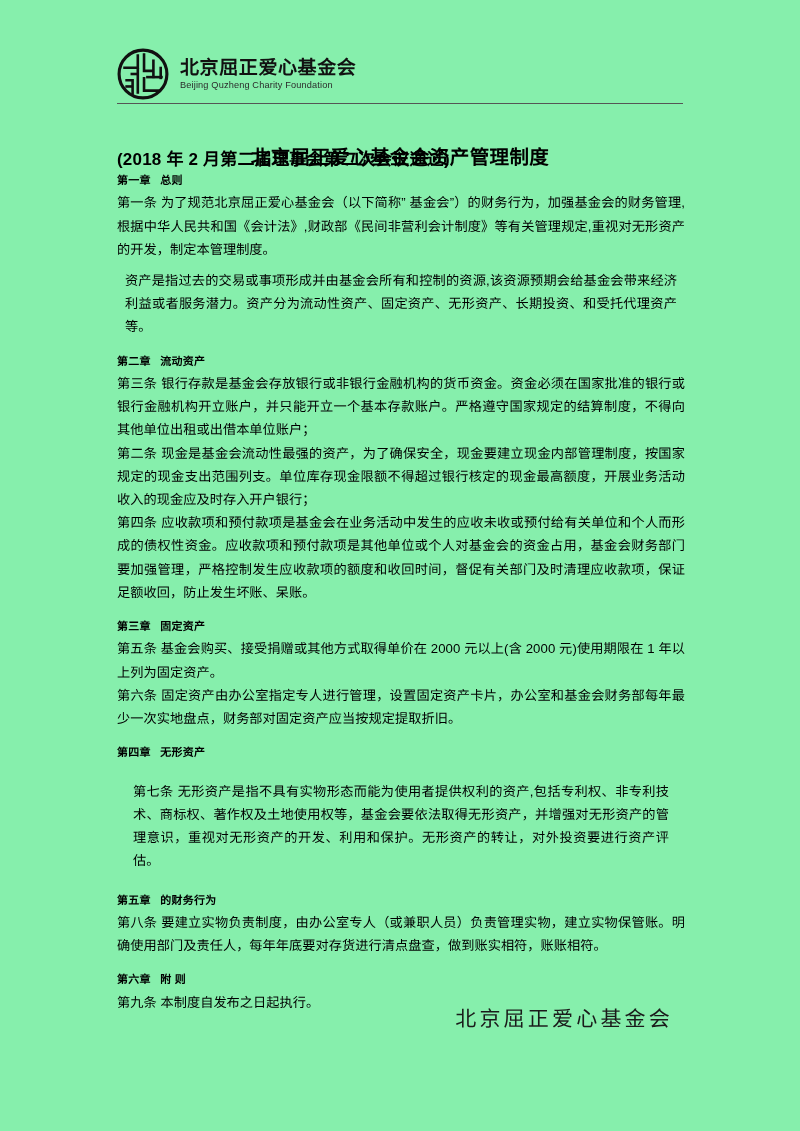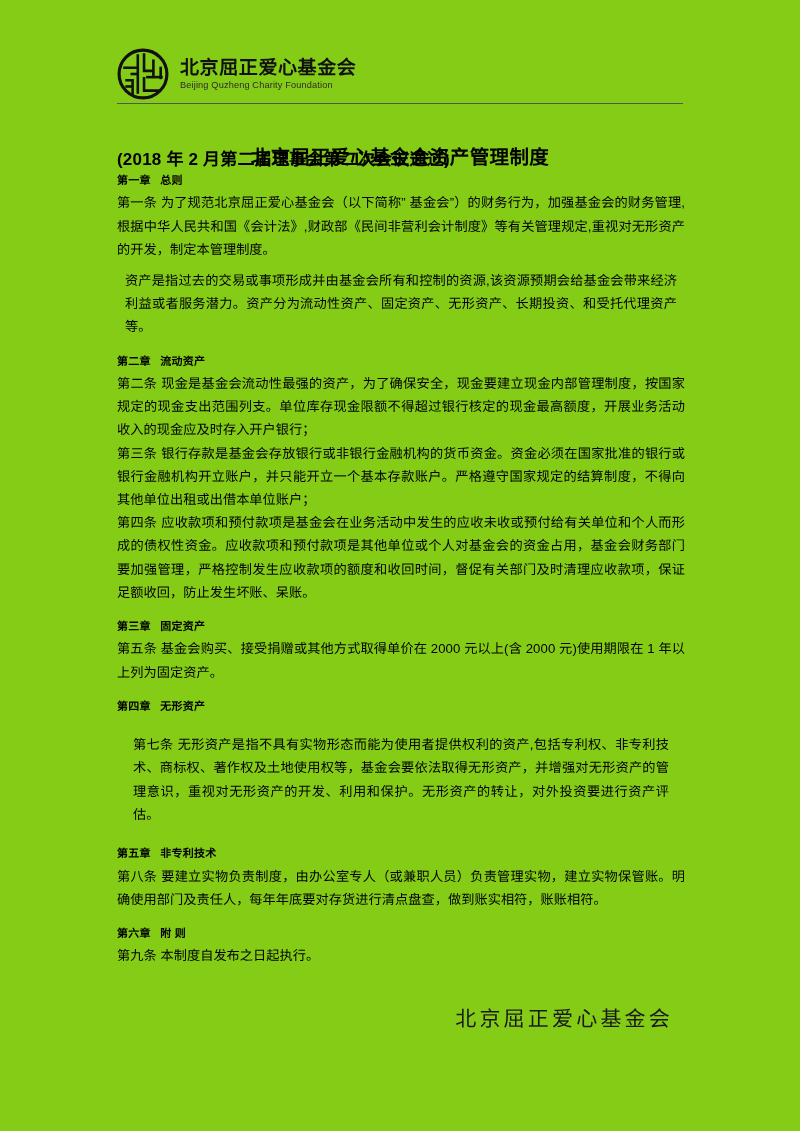--- a/index.html
+++ b/index.html
@@ -13,21 +13,21 @@
     height: 1131px;
     position: relative;
     font-family: "Liberation Sans", "DejaVu Sans", sans-serif;
     color: #000000;
     overflow: hidden;
   }
 
   .page {
     position: absolute;
     inset: 0;
-    background: #84cc16;
+    background: #86efac;
   }
 
   
   .letterhead {
     position: absolute;
     left: 117px;
     top: 46px;
     width: 566px;
     display: flex;
     align-items: center;
@@ -164,34 +164,35 @@
   <div class="doc-subtitle">(2018 年 2 月第二届理事会第二次会议通过)</div>
 
   <div class="content" id="content">
       <section class="chapter">
         <div class="chapter-heading">第一章   总则</div>
         <p class="article" style="margin: 0px;">第一条   为了规范北京屈正爱心基金会（以下简称” 基金会”）的财务行为，加强基金会的财务管理,根据中华人民共和国《会计法》,财政部《民间非营利会计制度》等有关管理规定,重视对无形资产的开发，制定本管理制度。</p>
         <p class="article" style="margin: 8px;">资产是指过去的交易或事项形成并由基金会所有和控制的资源,该资源预期会给基金会带来经济利益或者服务潜力。资产分为流动性资产、固定资产、无形资产、长期投资、和受托代理资产等。</p>
       </section>
       <section class="chapter">
         <div class="chapter-heading">第二章   流动资产</div>
+        <p class="article" style="margin: 0px;">第三条   银行存款是基金会存放银行或非银行金融机构的货币资金。资金必须在国家批准的银行或银行金融机构开立账户，并只能开立一个基本存款账户。严格遵守国家规定的结算制度，不得向其他单位出租或出借本单位账户；</p>
         <p class="article" style="margin: 0px;">第二条   现金是基金会流动性最强的资产，为了确保安全，现金要建立现金内部管理制度，按国家规定的现金支出范围列支。单位库存现金限额不得超过银行核定的现金最高额度，开展业务活动收入的现金应及时存入开户银行；</p>
-        <p class="article" style="margin: 0px;">第三条   银行存款是基金会存放银行或非银行金融机构的货币资金。资金必须在国家批准的银行或银行金融机构开立账户，并只能开立一个基本存款账户。严格遵守国家规定的结算制度，不得向其他单位出租或出借本单位账户；</p>
         <p class="article" style="margin: 0px;">第四条   应收款项和预付款项是基金会在业务活动中发生的应收未收或预付给有关单位和个人而形成的债权性资金。应收款项和预付款项是其他单位或个人对基金会的资金占用，基金会财务部门要加强管理，严格控制发生应收款项的额度和收回时间，督促有关部门及时清理应收款项，保证足额收回，防止发生坏账、呆账。</p>
       </section>
       <section class="chapter">
         <div class="chapter-heading">第三章   固定资产</div>
         <p class="article" style="margin: 0px;">第五条   基金会购买、接受捐赠或其他方式取得单价在 2000 元以上(含 2000 元)使用期限在 1 年以上列为固定资产。</p>
+        <p class="article" style="margin: 0px;">第六条   固定资产由办公室指定专人进行管理，设置固定资产卡片，办公室和基金会财务部每年最少一次实地盘点，财务部对固定资产应当按规定提取折旧。</p>
       </section>
       <section class="chapter">
         <div class="chapter-heading">第四章   无形资产</div>
         <p class="article" style="margin: 16px;">第七条   无形资产是指不具有实物形态而能为使用者提供权利的资产,包括专利权、非专利技术、商标权、著作权及土地使用权等，基金会要依法取得无形资产，并增强对无形资产的管理意识，重视对无形资产的开发、利用和保护。无形资产的转让，对外投资要进行资产评估。</p>
       </section>
       <section class="chapter">
-        <div class="chapter-heading">第五章   非专利技术</div>
+        <div class="chapter-heading">第五章   的财务行为</div>
         <p class="article" style="margin: 0px;">第八条   要建立实物负责制度，由办公室专人（或兼职人员）负责管理实物，建立实物保管账。明确使用部门及责任人，每年年底要对存货进行清点盘查，做到账实相符，账账相符。</p>
       </section>
       <section class="chapter">
         <div class="chapter-heading">第六章   附 则</div>
         <p class="article" style="margin: 0px;">第九条   本制度自发布之日起执行。</p>
       </section>
     </div>
 
   <div class="signature">北京屈正爱心基金会</div>
 

